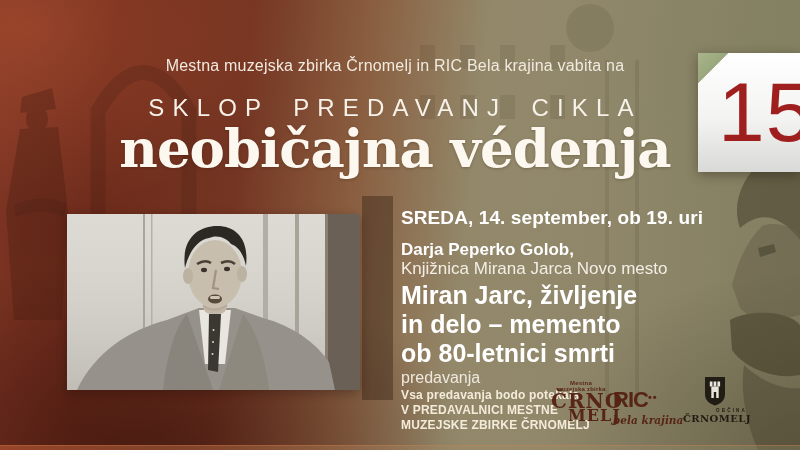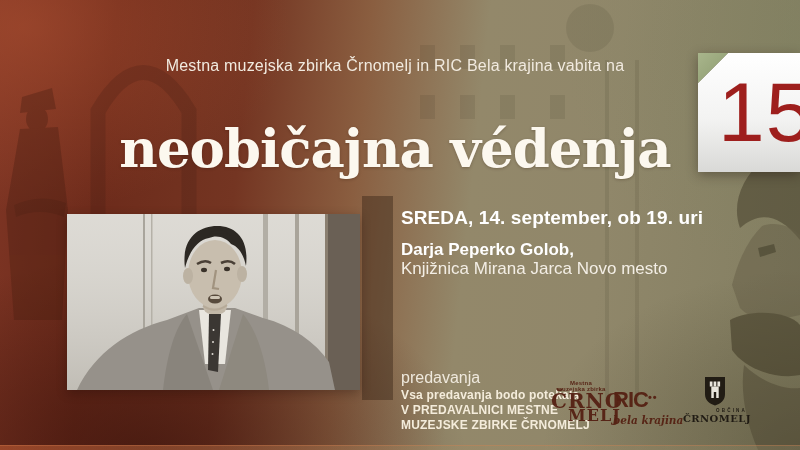--- a/index.html
+++ b/index.html
@@ -108,20 +108,21 @@
     <g opacity="0.5">
       <path d="M160,0 L160,100 C138,72 118,72 100,88 C88,55 112,15 160,0 Z" fill="#413a27"></path>
       <path d="M122,86 C108,100 98,120 92,145 L100,168 C108,176 118,180 128,182 L160,175 L160,95 C148,84 134,82 122,86 Z" fill="#4a4230" opacity="0.55"></path>
       <path d="M118,108 l16,-4 l2,8 l-16,5 Z" fill="#2e2918"></path>
       <path d="M90,180 C112,168 150,172 160,185 L160,235 C135,240 104,228 92,210 Z" fill="#39321f"></path>
       <path d="M104,225 C124,244 146,250 160,248 L160,310 L118,310 C106,282 100,252 104,225 Z" fill="#453d2a" opacity="0.8"></path>
     </g>
   </svg>
 
   <div class="intro">Mestna muzejska zbirka Črnomelj in RIC Bela krajina vabita na</div>
+  <div class="kicker">SKLOP PREDAVANJ CIKLA</div>
   <div class="big-title">neobičajna védenja</div>
 
   <div class="number-card">
     <div class="card-face"></div>
     <div class="card-fold"></div>
     <div class="card-number">15</div>
   </div>
 
   <svg class="photo" width="293" height="176" viewBox="0 0 293 176">
     <rect width="293" height="176" fill="#d7d4cd"></rect>
@@ -163,20 +164,25 @@
     <ellipse cx="160" cy="55" rx="3" ry="2.2" fill="#3a322a"></ellipse>
     <path d="M149,56 L146,74 L152,75" stroke="#a1937f" stroke-width="2.2" fill="none"></path>
     <ellipse cx="148" cy="85" rx="7" ry="4.5" fill="#574a3c"></ellipse>
     <rect x="143" y="82" width="10" height="3" rx="1.5" fill="#cfc6b6"></rect>
     <path d="M136,92 q12,8 24,-1" stroke="#b0a492" stroke-width="2" fill="none" opacity="0.7"></path>
   </svg>
 
   <div class="col date-line">SREDA, 14. september, ob 19. uri</div>
   <div class="col affil">Knjižnica Mirana Jarca Novo mesto</div>
   <div class="col speaker">Darja Peperko Golob,</div>
+  <div class="col etitle">
+    <div>Miran Jarc, življenje</div>
+    <div>in delo – memento</div>
+    <div>ob 80-letnici smrti</div>
+  </div>
   <div class="col etype">predavanja</div>
 
   <div class="col venue">
     <div>Vsa predavanja bodo potekala</div>
     <div>V PREDAVALNICI MESTNE</div>
     <div>MUZEJSKE ZBIRKE ČRNOMELJ</div>
   </div>
 
   <div class="logo-museum">
     <div class="muz-small">Mestna</div>

